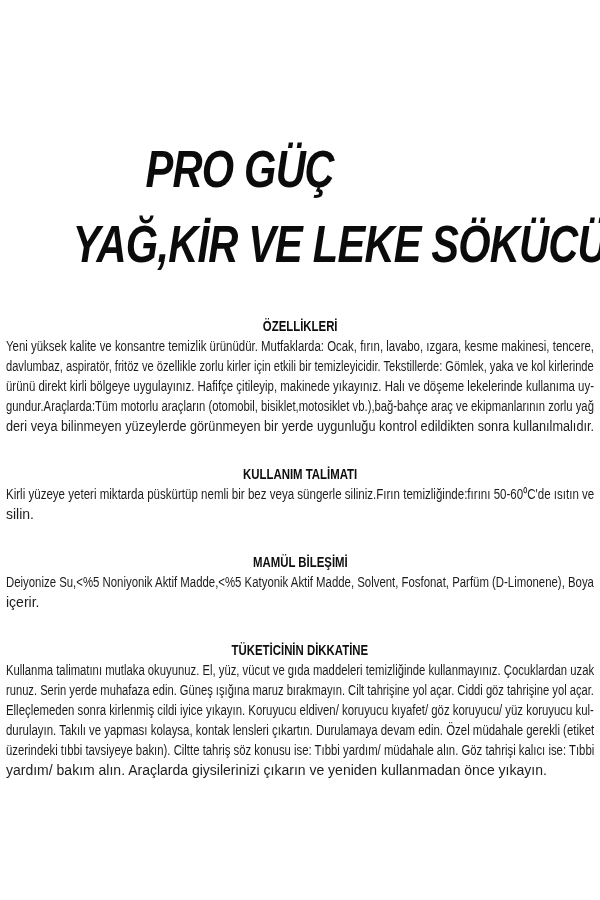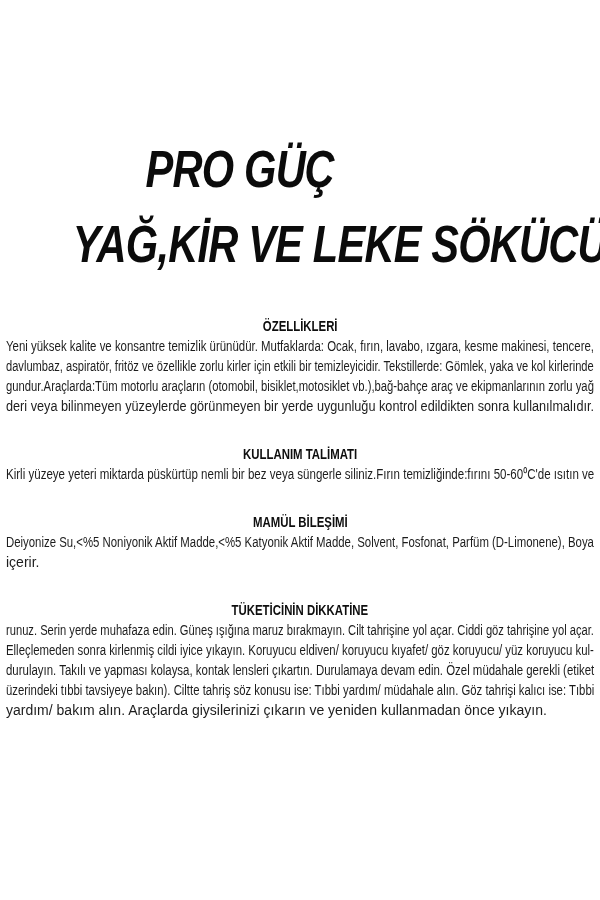--- a/index.html
+++ b/index.html
@@ -78,28 +78,31 @@
     </div>
     <div class="title-line">
       <span>YAĞ,KİR VE LEKE SÖKÜCÜ</span>
     </div>
   </div>
 
   <div class="textcol" id="sections">
       <div class="line center"><span class="heading-span">ÖZELLİKLERİ</span></div>
       <div class="line"><span class="body-span fit" style="transform: scaleX(0.816667);">Yeni yüksek kalite ve konsantre temizlik ürünüdür. Mutfaklarda: Ocak, fırın, lavabo, ızgara, kesme makinesi, tencere,</span></div>
       <div class="line"><span class="body-span fit" style="transform: scaleX(0.794595);">davlumbaz, aspiratör, fritöz ve özellikle zorlu kirler için etkili bir temizleyicidir. Tekstillerde: Gömlek, yaka ve kol kirlerinde</span></div>
+      <div class="line"><span class="body-span fit" style="transform: scaleX(0.817803);">ürünü direkt kirli bölgeye uygulayınız. Hafifçe çitileyip, makinede yıkayınız. Halı ve döşeme lekelerinde kullanıma uy-</span></div>
       <div class="line"><span class="body-span fit" style="transform: scaleX(0.805479);">gundur.Araçlarda:Tüm motorlu araçların (otomobil, bisiklet,motosiklet vb.),bağ-bahçe araç ve ekipmanlarının zorlu yağ</span></div>
       <div class="line"><span class="body-span fit shrink-only" style="transform: scaleX(0.906009);">deri veya bilinmeyen yüzeylerde görünmeyen bir yerde uygunluğu kontrol edildikten sonra kullanılmalıdır.</span></div>
       <div class="line center"><span class="heading-span">KULLANIM TALİMATI</span></div>
       <div class="line"><span class="body-span fit" style="transform: scaleX(0.824684);">Kirli yüzeye yeteri miktarda püskürtüp nemli bir bez veya süngerle siliniz.Fırın temizliğinde:fırını 50-60⁰C'de ısıtın ve</span></div>
+      <div class="line"><span class="body-span fit shrink-only" style="transform: scaleX(1);">silin.</span></div>
       <div class="line center"><span class="heading-span">MAMÜL BİLEŞİMİ</span></div>
       <div class="line"><span class="body-span fit" style="transform: scaleX(0.813278);">Deiyonize Su,&lt;%5 Noniyonik Aktif Madde,&lt;%5 Katyonik Aktif Madde, Solvent, Fosfonat, Parfüm (D-Limonene), Boya</span></div>
       <div class="line"><span class="body-span fit shrink-only" style="transform: scaleX(1);">içerir.</span></div>
       <div class="line center"><span class="heading-span">TÜKETİCİNİN DİKKATİNE</span></div>
+      <div class="line"><span class="body-span fit" style="transform: scaleX(0.806584);">Kullanma talimatını mutlaka okuyunuz. El, yüz, vücut ve gıda maddeleri temizliğinde kullanmayınız. Çocuklardan uzak</span></div>
       <div class="line"><span class="body-span fit" style="transform: scaleX(0.797829);">runuz. Serin yerde muhafaza edin. Güneş ışığına maruz bırakmayın. Cilt tahrişine yol açar. Ciddi göz tahrişine yol açar.</span></div>
       <div class="line"><span class="body-span fit" style="transform: scaleX(0.813278);">Elleçlemeden sonra kirlenmiş cildi iyice yıkayın. Koruyucu eldiven/ koruyucu kıyafet/ göz koruyucu/ yüz koruyucu kul-</span></div>
       <div class="line"><span class="body-span fit" style="transform: scaleX(0.816667);">durulayın. Takılı ve yapması kolaysa, kontak lensleri çıkartın. Durulamaya devam edin. Özel müdahale gerekli (etiket</span></div>
       <div class="line"><span class="body-span fit" style="transform: scaleX(0.809917);">üzerindeki tıbbi tavsiyeye bakın). Ciltte tahriş söz konusu ise: Tıbbi yardım/ müdahale alın. Göz tahrişi kalıcı ise: Tıbbi</span></div>
       <div class="line"><span class="body-span fit shrink-only" style="transform: scaleX(1);">yardım/ bakım alın. Araçlarda giysilerinizi çıkarın ve yeniden kullanmadan önce yıkayın.</span></div>
     </div>
 
 </div>
 
 </body></html>

